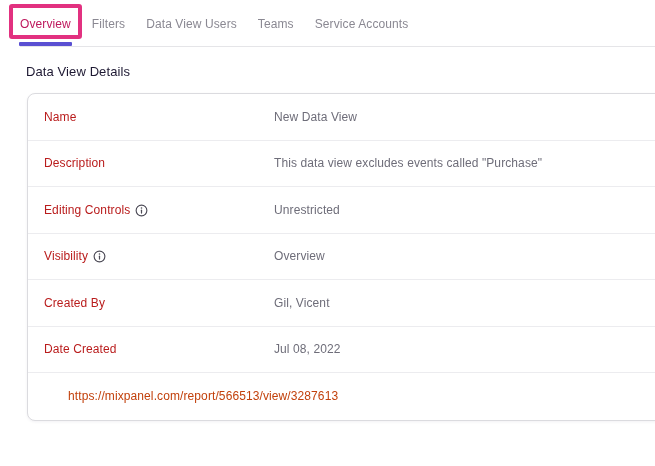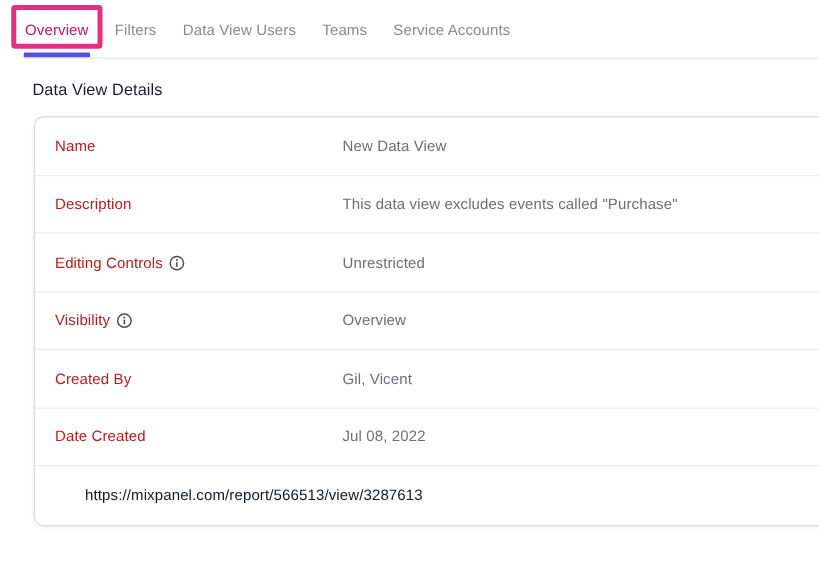--- a/index.html
+++ b/index.html
@@ -94,21 +94,21 @@
     letter-spacing: 0.1px;
   }
   .row-value {
     font-size: 12px;
     color: #6e6d79;
     letter-spacing: 0.1px;
     text-align: right;
   }
   .row-value a, .link-value {
     font-size: 12px;
-    color: #0f172a;
+    color: #c2410c;
     text-decoration: none;
     cursor: pointer;
     padding-left: 24px;
   }
   .info-icon {
     display: inline-flex;
     color: #4c4a56;
     cursor: pointer;
     margin-top: 1px;
   }

